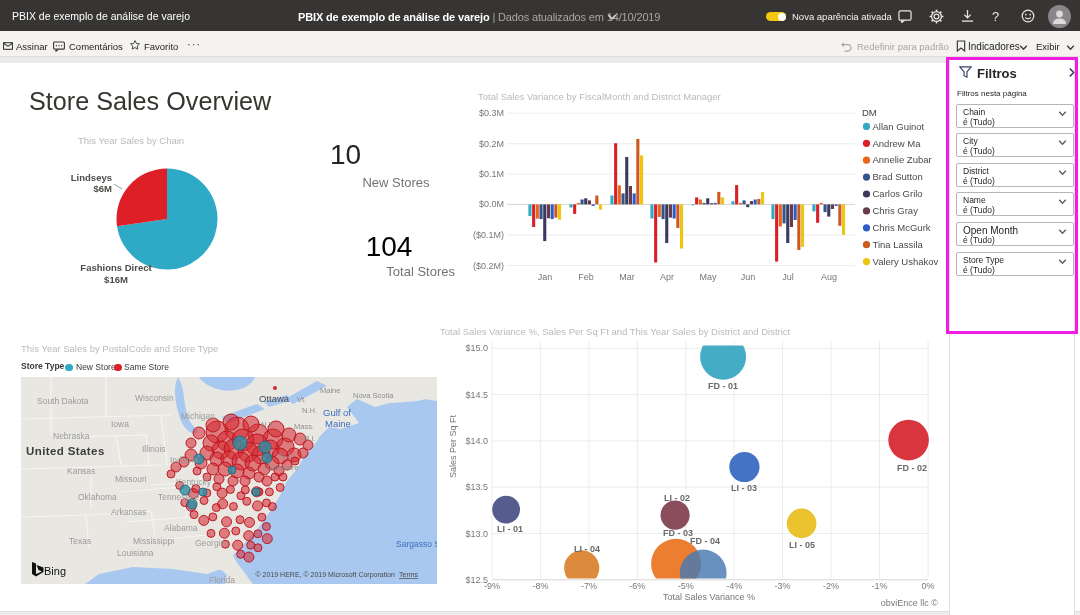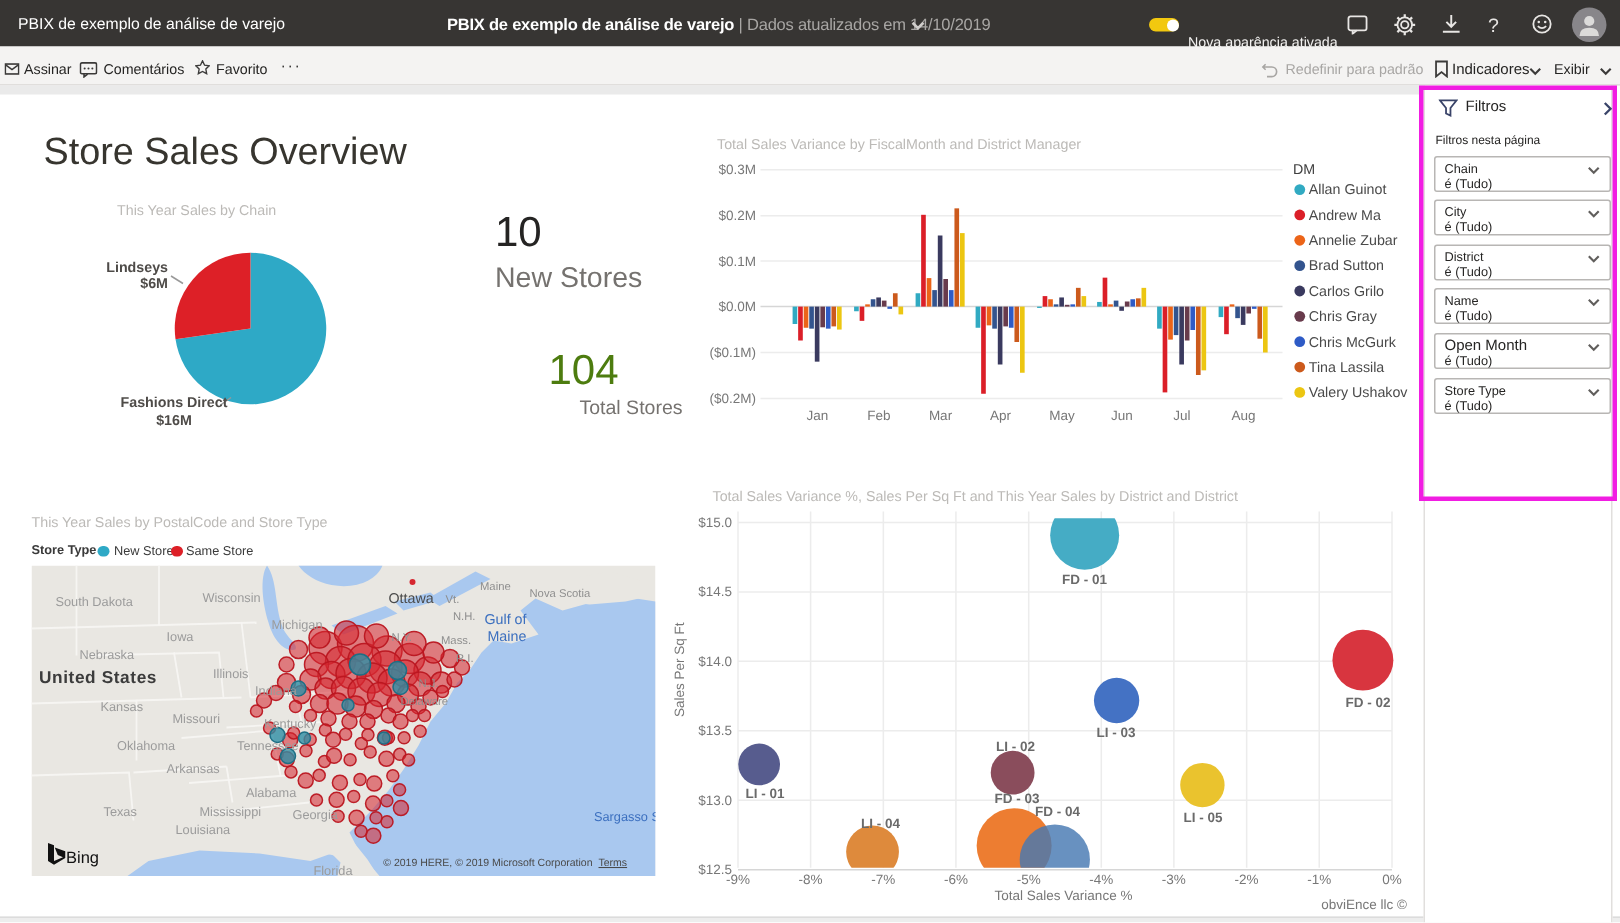--- a/index.html
+++ b/index.html
@@ -7,21 +7,21 @@
 
 <div class="abs" style="left:0;top:0;width:1080px;height:31px;background:#373533"></div>
 <div class="abs" style="left:12px;top:10px;font-size:10.5px;color:#FFFFFF">PBIX de exemplo de análise de varejo</div>
 <div class="abs" style="left:298px;top:11px;font-size:11px;letter-spacing:-0.15px;color:#FFFFFF;font-weight:bold">PBIX de exemplo de análise de varejo&nbsp;<span style="font-weight:normal;color:#A8A6A4">| Dados atualizados em 14/10/2019</span></div>
 <svg style="position:absolute;left:606px;top:11px" width="12" height="12" viewBox="0 0 10 10">
     <path d="M2,3.5 L5,6.5 L8,3.5" fill="none" stroke="#CFCDCB" stroke-width="1.5"></path>
   </svg>
 
 <div class="abs" style="left:766px;top:12px;width:20px;height:9px;background:#F2C80F;border-radius:5px"></div>
 <div class="abs" style="left:778px;top:12.5px;width:8px;height:8px;background:#fff;border-radius:50%"></div>
-<div class="abs" style="left:792px;top:23px;font-size:9.5px;color:#F3F2F1">Nova aparência ativada</div>
+<div class="abs" style="left:792px;top:11px;font-size:9.5px;color:#F3F2F1">Nova aparência ativada</div>
 
 <svg class="abs" style="left:898px;top:10px" width="14" height="13" viewBox="0 0 15 14">
     <rect x="1" y="1" width="13" height="10" rx="1.5" fill="none" stroke="#E8E6E4" stroke-width="1.3"></rect>
     <path d="M4,11 L4,13.5 L7,11" fill="none" stroke="#E8E6E4" stroke-width="1.3"></path>
   </svg>
 <svg class="abs" style="left:929px;top:9px" width="15" height="15" viewBox="0 0 16 16">
     <circle cx="8" cy="8" r="2.6" fill="none" stroke="#E8E6E4" stroke-width="1.3"></circle>
     <g stroke="#E8E6E4" stroke-width="1.6">
       <line x1="13.20" y1="8.00" x2="15.40" y2="8.00"></line>
       <line x1="11.68" y1="11.68" x2="13.23" y2="13.23"></line>
@@ -99,22 +99,22 @@
 <path d="M167,219 L117.02,226.20 A50.5,50.5 0 0 1 167.00,168.50 Z" fill="#DD2027"></path>
 <path d="M114,184 L122,189" stroke="#999" stroke-width="1" fill="none"></path>
 <path d="M147,270 L154,265" stroke="#999" stroke-width="1" fill="none"></path>
 <text x="112" y="181" text-anchor="end" font-size="9.5" font-weight="bold" fill="#4E4B48">Lindseys</text>
 <text x="112" y="192" text-anchor="end" font-size="9.5" font-weight="bold" fill="#4E4B48">$6M</text>
 <text x="116" y="271" text-anchor="middle" font-size="9.5" font-weight="bold" fill="#4E4B48">Fashions Direct</text>
 <text x="116" y="283" text-anchor="middle" font-size="9.5" font-weight="bold" fill="#4E4B48">$16M</text>
 </svg>
 
 <div class="abs" style="left:330px;top:139px;width:132px;text-align:left;font-size:28px;color:#252423">10</div>
-<div class="abs" style="left:330px;top:175px;width:132px;font-size:19px;color:#75726F">New Stores</div>
-<div class="abs" style="left:323px;top:231px;width:132px;text-align:center;font-size:28px;color:#4d7c0f">104</div>
+<div class="abs" style="left:330px;top:175px;width:132px;text-align:center;font-size:13px;color:#75726F">New Stores</div>
+<div class="abs" style="left:323px;top:231px;width:132px;text-align:center;font-size:28px;color:#000000">104</div>
 <div class="abs" style="left:323px;top:264px;width:132px;text-align:right;font-size:13px;color:#75726F">Total Stores</div>
 
 <div class="abs" style="left:478px;top:91px;font-size:9.5px;color:#BCBAB7">Total Sales Variance by FiscalMonth and District Manager</div>
 <svg class="abs" style="left:0;top:0" width="1080" height="320" viewBox="0 0 1080 320">
 <line x1="507" y1="113.2" x2="855" y2="113.2" stroke="#ECECEC" stroke-width="1"></line>
 <line x1="507" y1="143.8" x2="855" y2="143.8" stroke="#ECECEC" stroke-width="1"></line>
 <line x1="507" y1="174.0" x2="855" y2="174.0" stroke="#ECECEC" stroke-width="1"></line>
 <line x1="507" y1="235.0" x2="855" y2="235.0" stroke="#ECECEC" stroke-width="1"></line>
 <line x1="507" y1="265.6" x2="855" y2="265.6" stroke="#ECECEC" stroke-width="1"></line>
 <line x1="507" y1="204.4" x2="855" y2="204.4" stroke="#D6D6D6" stroke-width="1"></line>
@@ -399,21 +399,21 @@
 <circle cx="254" cy="11" r="2" fill="#D62730"></circle>
 <text x="302" y="39" font-size="9.5" fill="#3B6FBF">Gulf of</text>
 <text x="304" y="50" font-size="9.5" fill="#3B6FBF">Maine</text>
 <text x="375" y="170" font-size="8.5" fill="#3B6FBF">Sargasso Se</text>
 <text x="374" y="200" font-size="7" fill="#4A4A4A" text-anchor="end">© 2019 HERE, © 2019 Microsoft Corporation</text>
 <text x="378" y="200" font-size="7" fill="#4A4A4A" text-decoration="underline">Terms</text>
 <path d="M11,185 L15,186.5 L15,197 L21,194.5 L17.5,193 L15.5,188 L22.5,190.5 L22.5,195 L15,199.5 L11,197 Z" fill="#111"></path>
 <text x="23" y="198" font-size="11" fill="#111">Bing</text>
 </svg>
 
-<div class="abs" style="left:475px;top:326px;font-size:9.5px;color:#BCBAB7">Total Sales Variance %, Sales Per Sq Ft and This Year Sales by District and District</div>
+<div class="abs" style="left:440px;top:326px;font-size:9.5px;color:#BCBAB7">Total Sales Variance %, Sales Per Sq Ft and This Year Sales by District and District</div>
 <svg class="abs" style="left:0;top:320px" width="1080" height="295" viewBox="0 320 1080 295">
 <line x1="492.0" y1="341" x2="492.0" y2="578.5" stroke="#ECECEC"></line>
 <line x1="540.4" y1="341" x2="540.4" y2="578.5" stroke="#ECECEC"></line>
 <line x1="588.9" y1="341" x2="588.9" y2="578.5" stroke="#ECECEC"></line>
 <line x1="637.3" y1="341" x2="637.3" y2="578.5" stroke="#ECECEC"></line>
 <line x1="685.8" y1="341" x2="685.8" y2="578.5" stroke="#ECECEC"></line>
 <line x1="734.2" y1="341" x2="734.2" y2="578.5" stroke="#ECECEC"></line>
 <line x1="782.6" y1="341" x2="782.6" y2="578.5" stroke="#ECECEC"></line>
 <line x1="831.1" y1="341" x2="831.1" y2="578.5" stroke="#ECECEC"></line>
 <line x1="879.5" y1="341" x2="879.5" y2="578.5" stroke="#ECECEC"></line>
@@ -465,21 +465,21 @@
 <text x="928.0" y="589" text-anchor="middle" font-size="9" fill="#777">0%</text>
 <text x="456" y="478" font-size="9" fill="#777" transform="rotate(-90 456 478)">Sales Per Sq Ft</text>
 <text x="709" y="600" text-anchor="middle" font-size="9" fill="#777">Total Sales Variance %</text>
 <text x="938" y="606" text-anchor="end" font-size="9" fill="#777">obviEnce llc ©</text>
 </svg>
 
 <div class="abs" style="left:949px;top:57px;width:126px;height:558px;background:#fff;border-left:1px solid #E1DFDD;border-right:1px solid #E1DFDD"></div>
 <svg class="abs" style="left:959px;top:66px" width="13" height="12" viewBox="0 0 14 13">
     <path d="M1,1 L13,1 L8.6,6.5 L8.6,12 L5.4,10.5 L5.4,6.5 Z" fill="none" stroke="#3A4469" stroke-width="1.3"></path>
   </svg>
-<div class="abs" style="left:977px;top:66px;font-size:10px;font-weight:normal;color:#252423">Filtros</div>
+<div class="abs" style="left:977px;top:66px;font-size:13px;font-weight:bold;color:#252423">Filtros</div>
 <svg class="abs" style="left:1066px;top:67px" width="11" height="11" viewBox="0 0 10 10">
     <path d="M3.5,1.5 L7,5 L3.5,8.5" fill="none" stroke="#3A4469" stroke-width="1.4"></path>
   </svg>
 <div class="abs" style="left:957px;top:89px;font-size:8px;color:#252423">Filtros nesta página</div>
 
 <div class="abs" style="left:956px;top:103.5px;width:118px;height:24px;background:#fff;border:1px solid #B8B6B4;border-radius:2px"></div>
 <div class="abs" style="left:963px;top:106.5px;font-size:8.5px;color:#252423">Chain</div>
 <div class="abs" style="left:963px;top:116.5px;font-size:8.5px;color:#252423">é (Tudo)</div>
 <svg style="position:absolute;left:1057px;top:107.5px" width="11" height="11" viewBox="0 0 10 10">
     <path d="M2,3.5 L5,6.5 L8,3.5" fill="none" stroke="#605E5C" stroke-width="1.3"></path>

